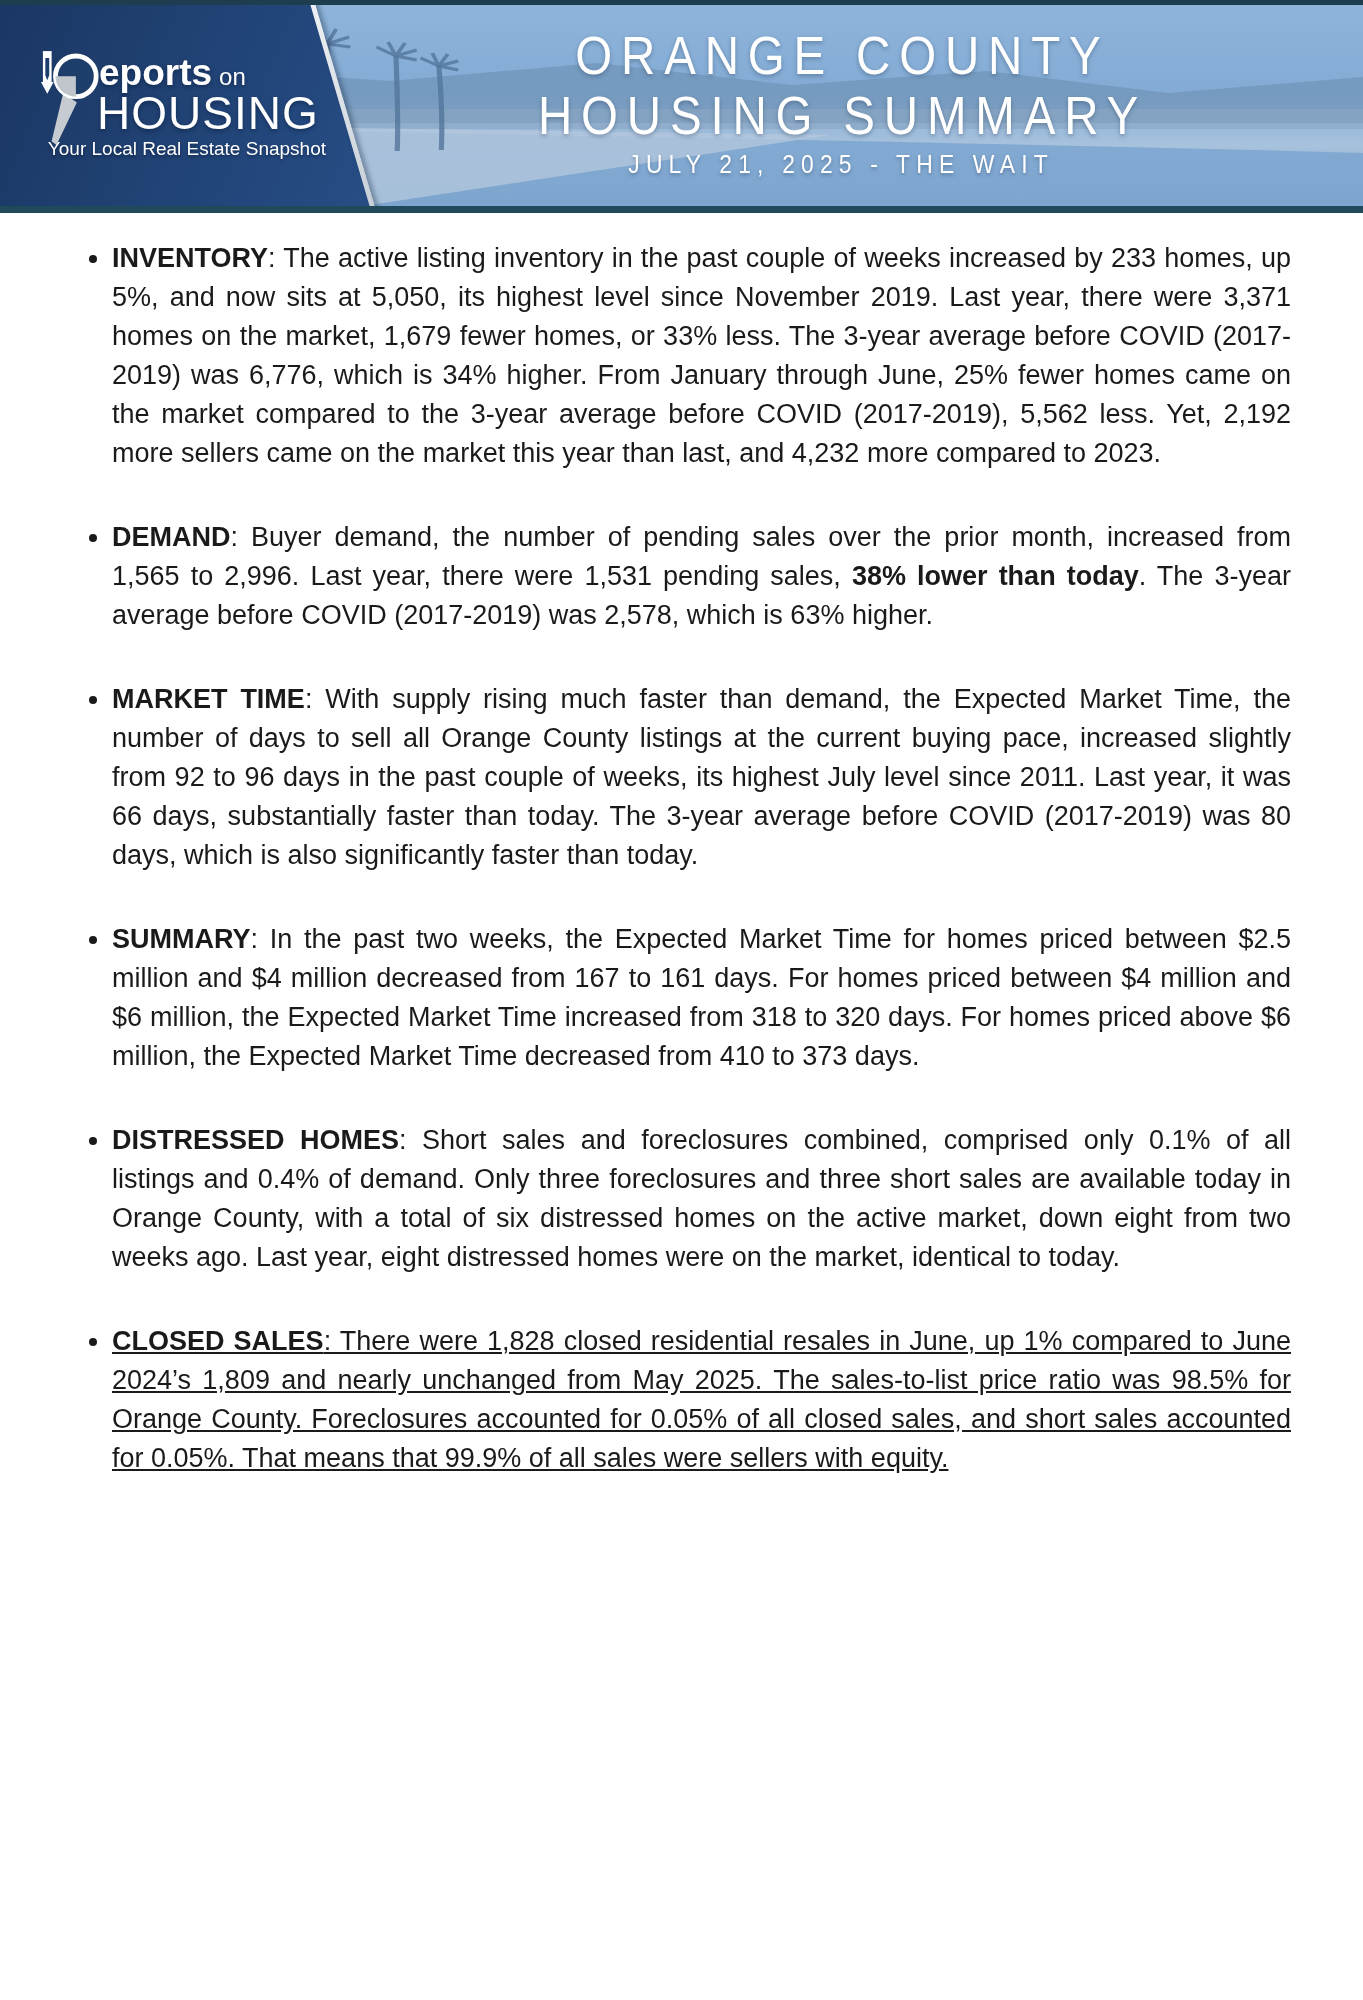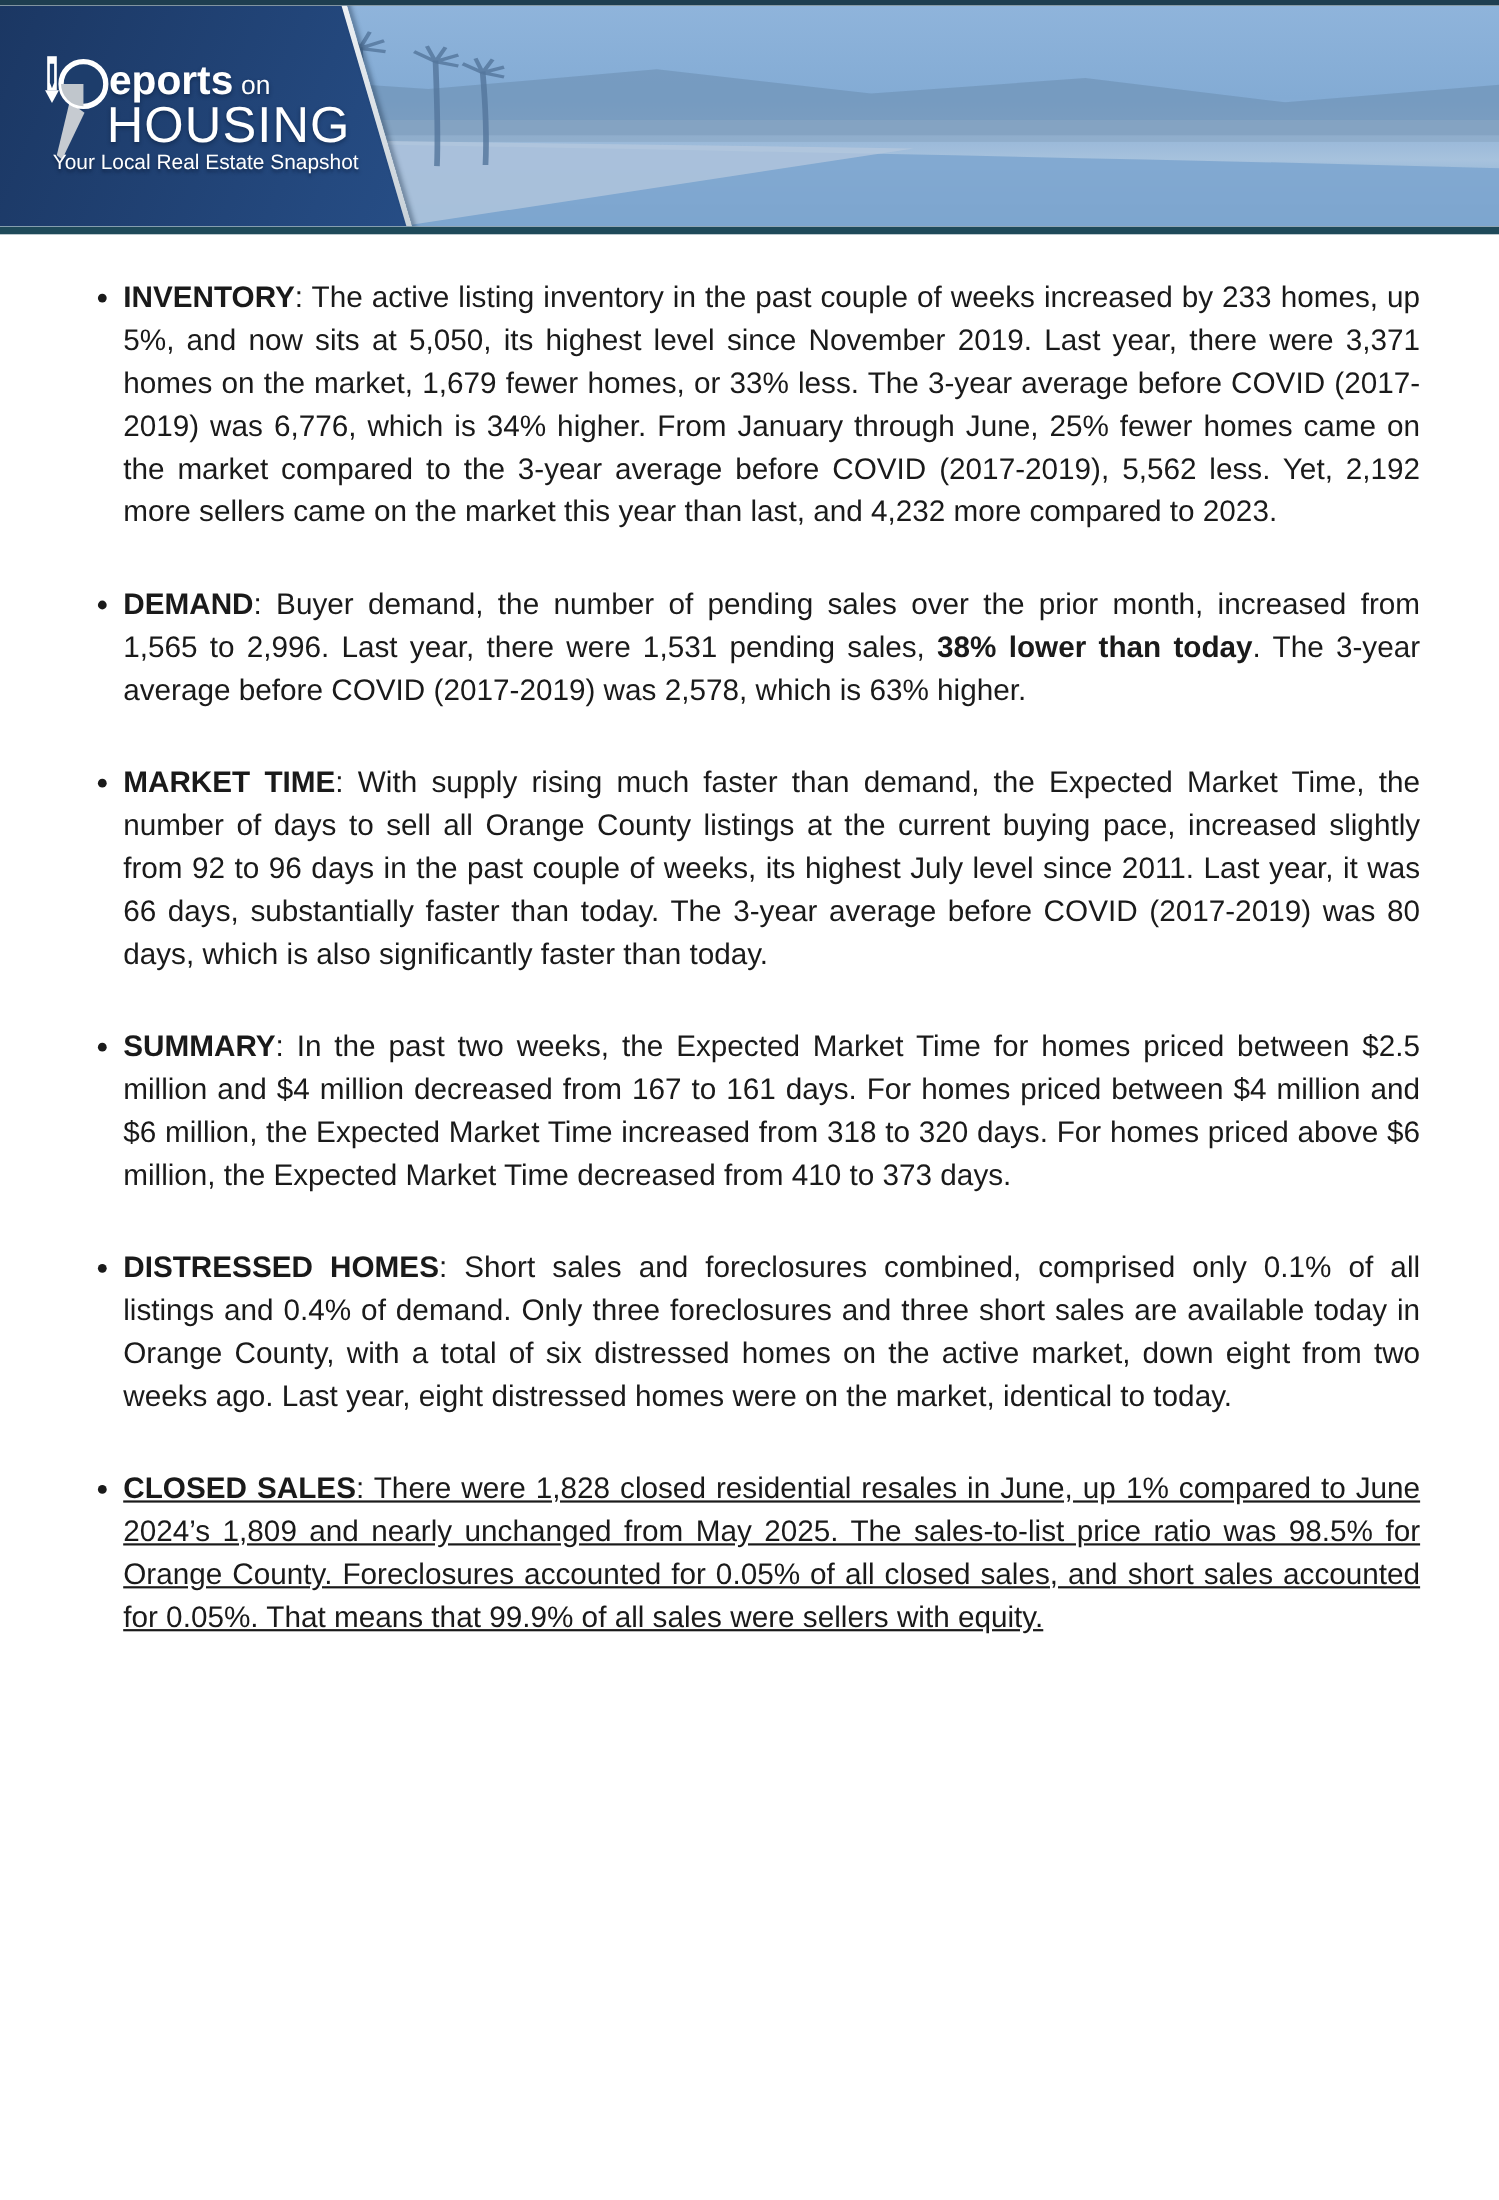--- a/index.html
+++ b/index.html
@@ -91,21 +91,21 @@
     display: block;
     margin-top: 2px;
     font-size: 26px; line-height: 34px; font-weight: 400;
     letter-spacing: 7px; padding-left: 7px;
     transform: scaleX(0.88); transform-origin: 50% 50%;
     white-space: nowrap;
     text-shadow: 0 2px 4px rgba(25, 45, 75, 0.35);
   }
 
   
-  .content { margin-top: 38px; padding-right: 72px; }
+  .content { margin-top: 26px; padding-right: 72px; }
   ul.summary-list {
     list-style: disc outside;
     margin: 0;
     padding-left: 112px;
   }
   ul.summary-list li {
     font-size: 27px;
     line-height: 39px;
     color: #1a1a1a;
     text-align: justify;
@@ -174,20 +174,25 @@
 
         <path d="M1 33 L14 33 L7.5 45 Z" fill="#ffffff"></path>
         <path d="M5.5 8 L9.5 8 L9.5 26 L7.5 31 L5.5 26 Z" fill="#1d3d6b"></path>
       </svg>
     </div>
 
     <div class="brand-line1"><span>eports</span><span class="suffix">on</span></div>
     <div class="brand-housing">HOUSING</div>
     <div class="brand-tagline">Your Local Real Estate Snapshot</div>
 
+    <div class="title-block">
+      <span class="title-line">ORANGE COUNTY</span>
+      <span class="title-line">HOUSING SUMMARY</span>
+      <span class="subtitle-line">JULY 21, 2025 - THE WAIT</span>
+    </div>
   </div>
 
   <div class="banner-bottom-border"></div>
 </div>
 
 <div class="content">
   <ul class="summary-list">
       <li><strong>INVENTORY</strong><span>: The active listing inventory in the past couple of weeks increased by 233 homes, up 5%, and now sits at 5,050, its highest level since November 2019. Last year, there were 3,371 homes on the market, 1,679 fewer homes, or 33% less. The 3-year average before COVID (2017-2019) was 6,776, which is 34% higher. From January through June, 25% fewer homes came on the market compared to the 3-year average before COVID (2017-2019), 5,562 less. Yet, 2,192 more sellers came on the market this year than last, and 4,232 more compared to 2023.</span></li>
       <li><strong>DEMAND</strong><span>: Buyer demand, the number of pending sales over the prior month, increased from 1,565 to 2,996. Last year, there were 1,531 pending sales, </span><strong>38% lower than today</strong><span>. The 3-year average before COVID (2017-2019) was 2,578, which is 63% higher.</span></li>
       <li><strong>MARKET TIME</strong><span>: With supply rising much faster than demand, the Expected Market Time, the number of days to sell all Orange County listings at the current buying pace, increased slightly from 92 to 96 days in the past couple of weeks, its highest July level since 2011. Last year, it was 66 days, substantially faster than today. The 3-year average before COVID (2017-2019) was 80 days, which is also significantly faster than today.</span></li>

